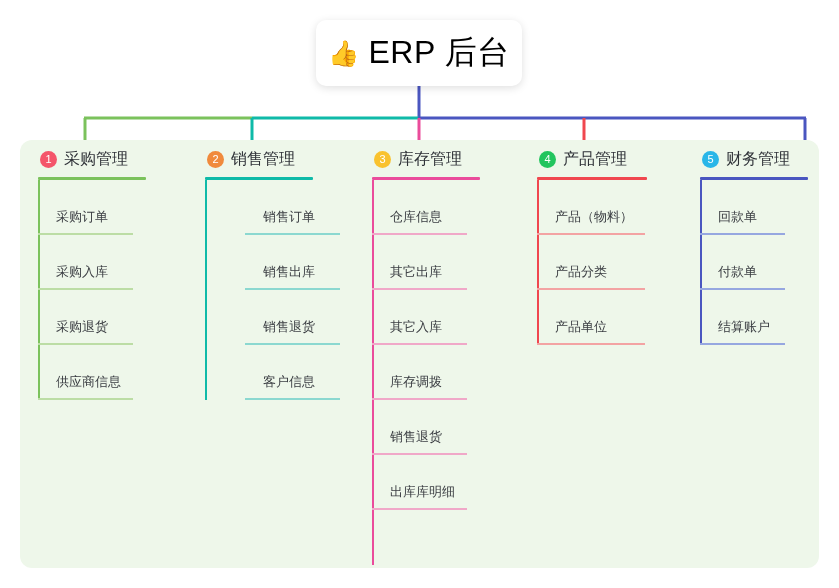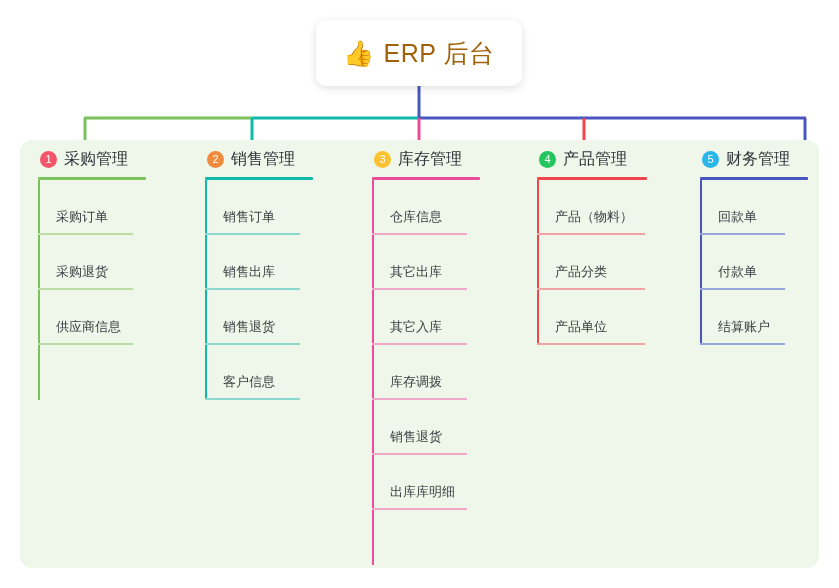--- a/index.html
+++ b/index.html
@@ -31,22 +31,22 @@
     justify-content: center;
     gap: 9px;
     box-sizing: border-box;
   }
   #root-node .thumb {
     font-size: 25px;
     line-height: 1;
     color: #f2b33d;
   }
   #root-node .root-title {
-    font-size: 25px;
-    color: #a16207;
+    font-size: 32px;
+    color: #000000;
     letter-spacing: 0.5px;
     white-space: nowrap;
   }
 
   
   #connectors {
     position: absolute;
     left: 0; top: 0;
     width: 839px;
     height: 588px;
@@ -157,36 +157,40 @@
         <span class="col-title">采购管理</span>
       </div>
       <div class="col-rule" style="background: rgb(123, 194, 92); width: 108px;"></div>
       <div class="col-body" style="height: 220px;">
         <div class="spine" style="background: rgb(123, 194, 92); height: 220px;"></div>
         <div class="item">
           <span class="item-label" style="left: 18px;">采购订单</span>
           <div class="item-rule" style="background: rgb(188, 221, 165); width: 95px;"></div>
         </div>
         <div class="item">
+          <span class="item-label" style="left: 18px;">采购入库</span>
+          <div class="item-rule" style="background: rgb(188, 221, 165); width: 95px;"></div>
+        </div>
+        <div class="item">
           <span class="item-label" style="left: 18px;">采购退货</span>
           <div class="item-rule" style="background: rgb(188, 221, 165); width: 95px;"></div>
         </div>
         <div class="item">
           <span class="item-label" style="left: 18px;">供应商信息</span>
           <div class="item-rule" style="background: rgb(188, 221, 165); width: 95px;"></div>
         </div>
       </div>
     </div>
     <div class="column" style="left: 205px; top: 146px;">
       <div class="col-header">
         <span class="badge" style="background: rgb(240, 138, 60);">2</span>
         <span class="col-title">销售管理</span>
       </div>
       <div class="col-rule" style="background: rgb(15, 186, 168); width: 108px;"></div>
-      <div class="col-body" style="height: 220px;">
+      <div class="col-body" style="height: 220px; padding-left: 40px;">
         <div class="spine" style="background: rgb(15, 186, 168); height: 220px;"></div>
         <div class="item">
           <span class="item-label" style="left: 18px;">销售订单</span>
           <div class="item-rule" style="background: rgb(139, 216, 208); width: 95px;"></div>
         </div>
         <div class="item">
           <span class="item-label" style="left: 18px;">销售出库</span>
           <div class="item-rule" style="background: rgb(139, 216, 208); width: 95px;"></div>
         </div>
         <div class="item">

